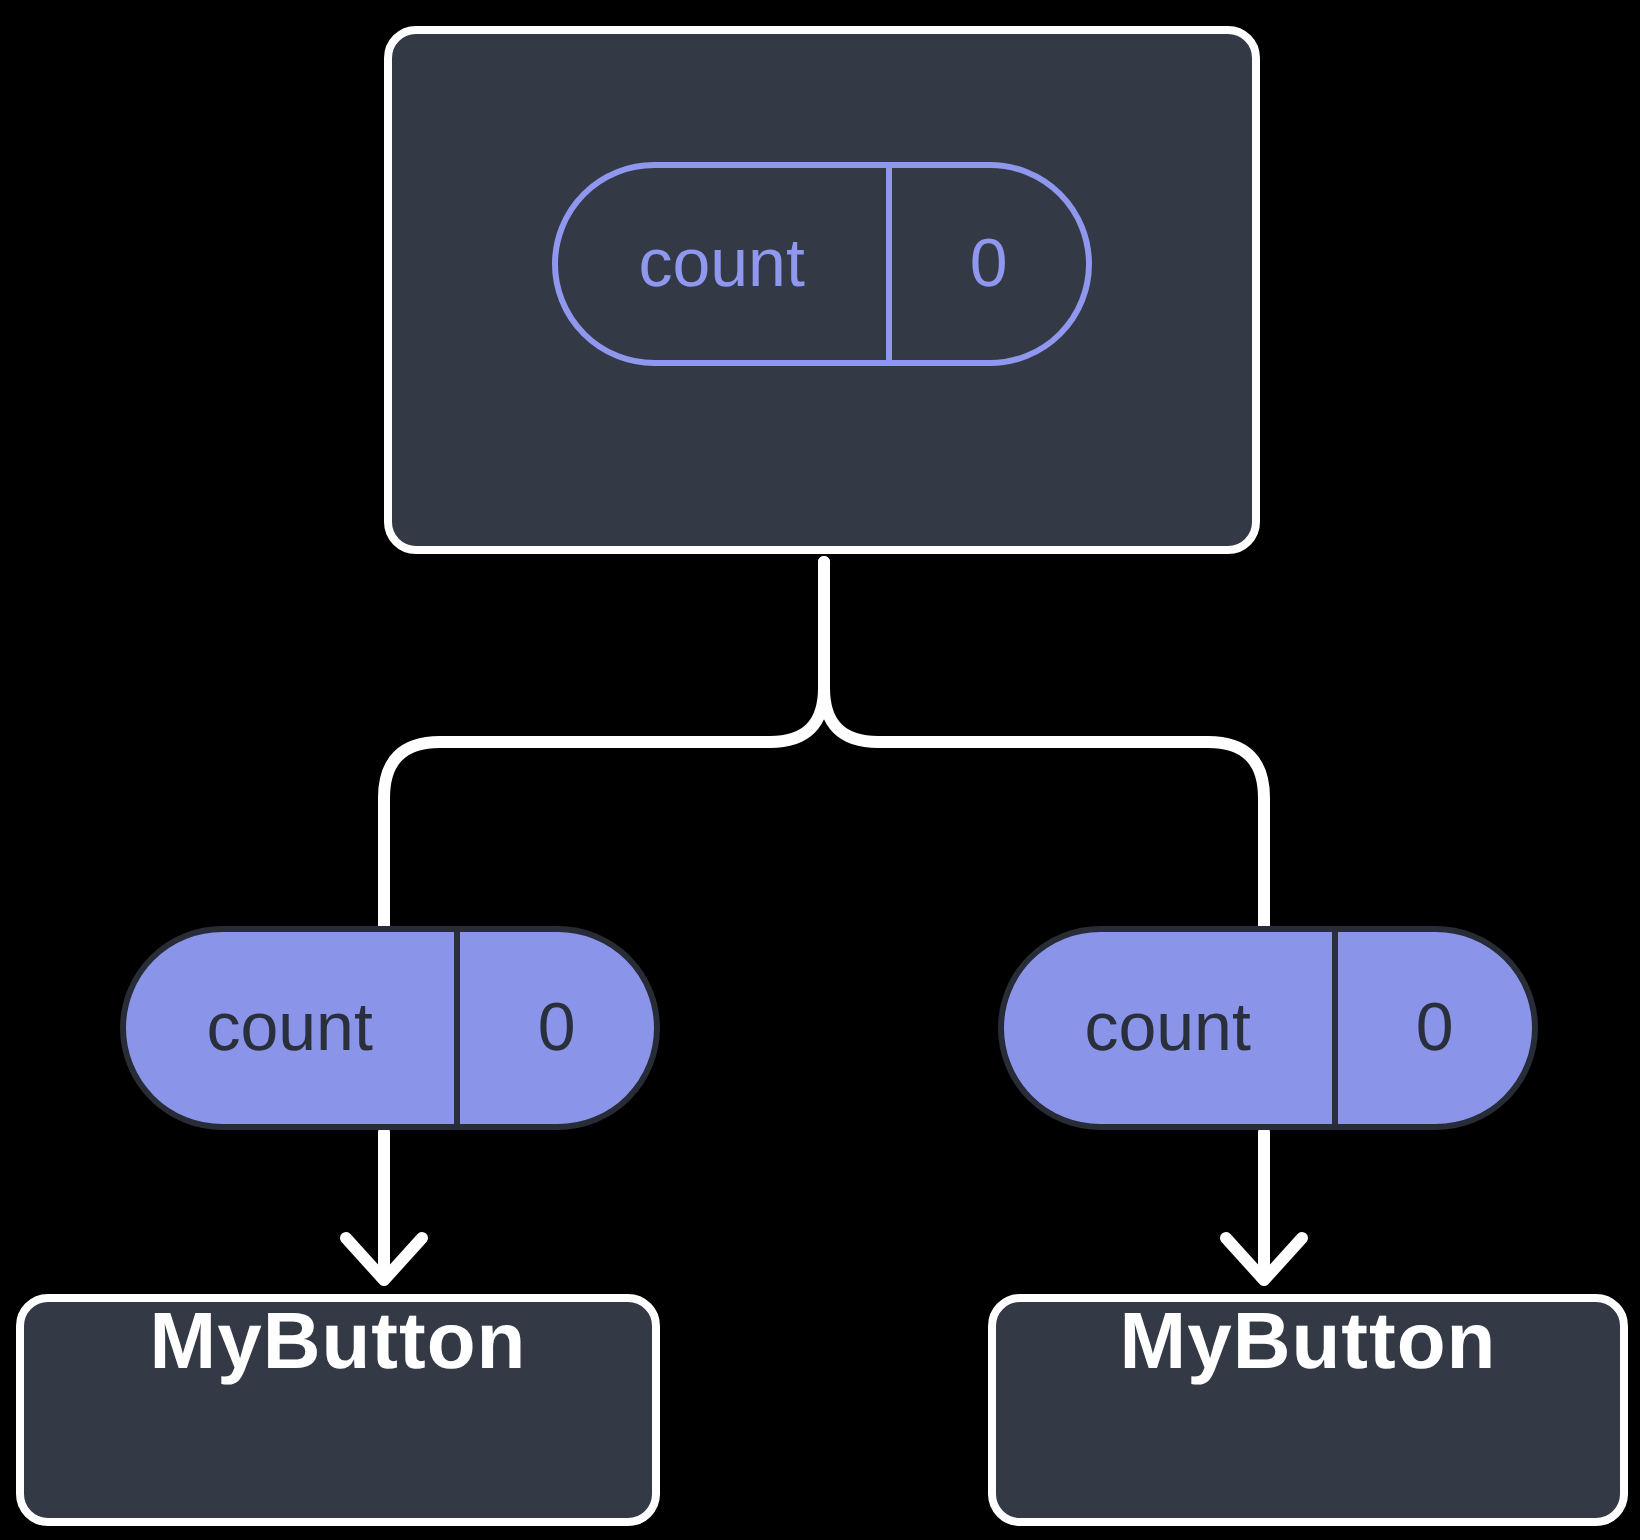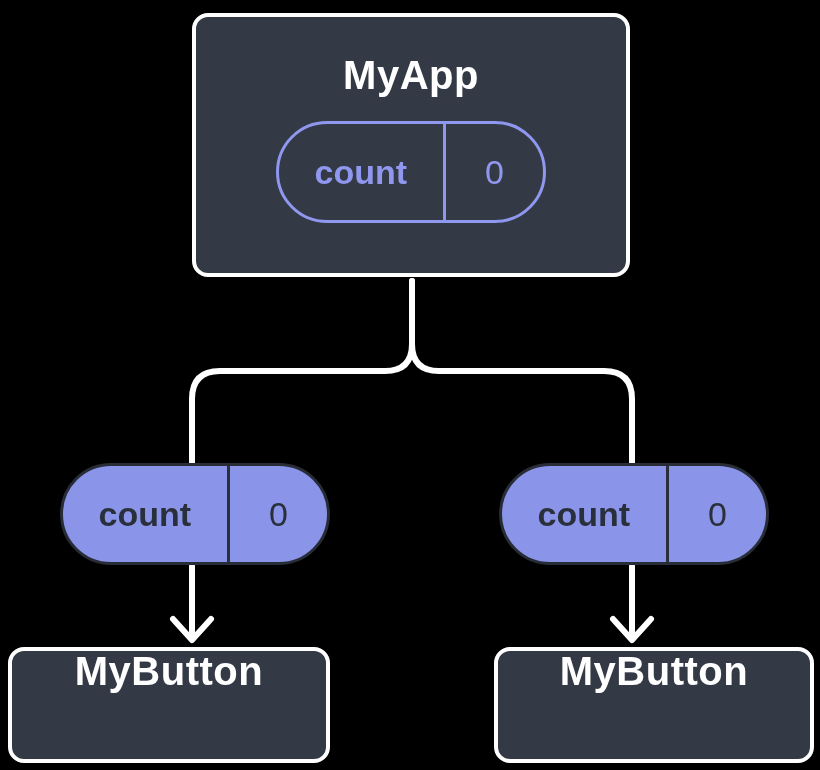--- a/index.html
+++ b/index.html
@@ -69,41 +69,40 @@
   }
   .pill--prop-left  { left: 60px;  top: 463px; }
   .pill--prop-right { left: 499px; top: 463px; }
   .pill-label, .pill-value {
     display: flex;
     align-items: center;
     justify-content: center;
     font-size: 34px;
     line-height: 1;
   }
-  .pill-label { flex: 0 0 62%; font-weight: bold; }
+  .pill-label { flex: 0 0 62%; }
   .pill-value { flex: 1; }
   .pill--state .pill-value { border-left: 3px solid #8F97EF; }
   .pill--prop  .pill-value { border-left: 3px solid #2A303B; }
 </style>
 </head>
 <body>
 
 <div class="diagram">
 
   <svg class="connector-layer" viewBox="0 0 820 770" fill="none" xmlns="http://www.w3.org/2000/svg">
     <path d="M412 281 L412 344 Q412 371 385 371 L220 371 Q192 371 192 399 L192 464" stroke="#FFFFFF" stroke-width="6" stroke-linecap="round" fill="none"></path>
     <path d="M412 281 L412 344 Q412 371 439 371 L604 371 Q632 371 632 399 L632 464" stroke="#FFFFFF" stroke-width="6" stroke-linecap="round" fill="none"></path>
     <path d="M192 566 L192 637" stroke="#FFFFFF" stroke-width="6" stroke-linecap="round" fill="none"></path>
     <path d="M173 619 L192 640 L211 619" stroke="#FFFFFF" stroke-width="6" stroke-linecap="round" stroke-linejoin="round" fill="none"></path>
     <path d="M632 566 L632 637" stroke="#FFFFFF" stroke-width="6" stroke-linecap="round" fill="none"></path>
     <path d="M613 619 L632 640 L651 619" stroke="#FFFFFF" stroke-width="6" stroke-linecap="round" stroke-linejoin="round" fill="none"></path>
   </svg>
 
   <div class="node node--root">
-    <div class="node-title">MyApp</div>
     <div class="pill pill--state">
       <div class="pill-label">count</div>
       <div class="pill-value">0</div>
     </div>
   </div>
 
   <div class="pill pill--prop pill--prop-left">
     <div class="pill-label">count</div>
     <div class="pill-value">0</div>
   </div>

